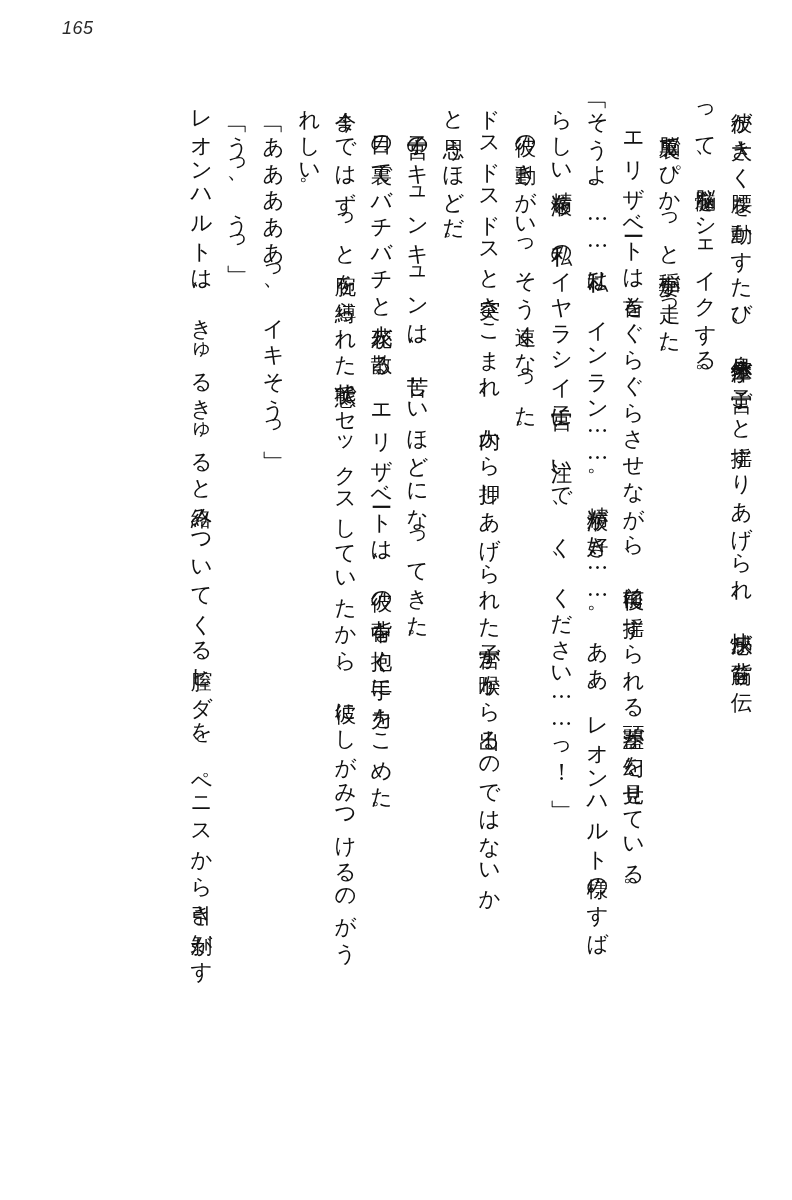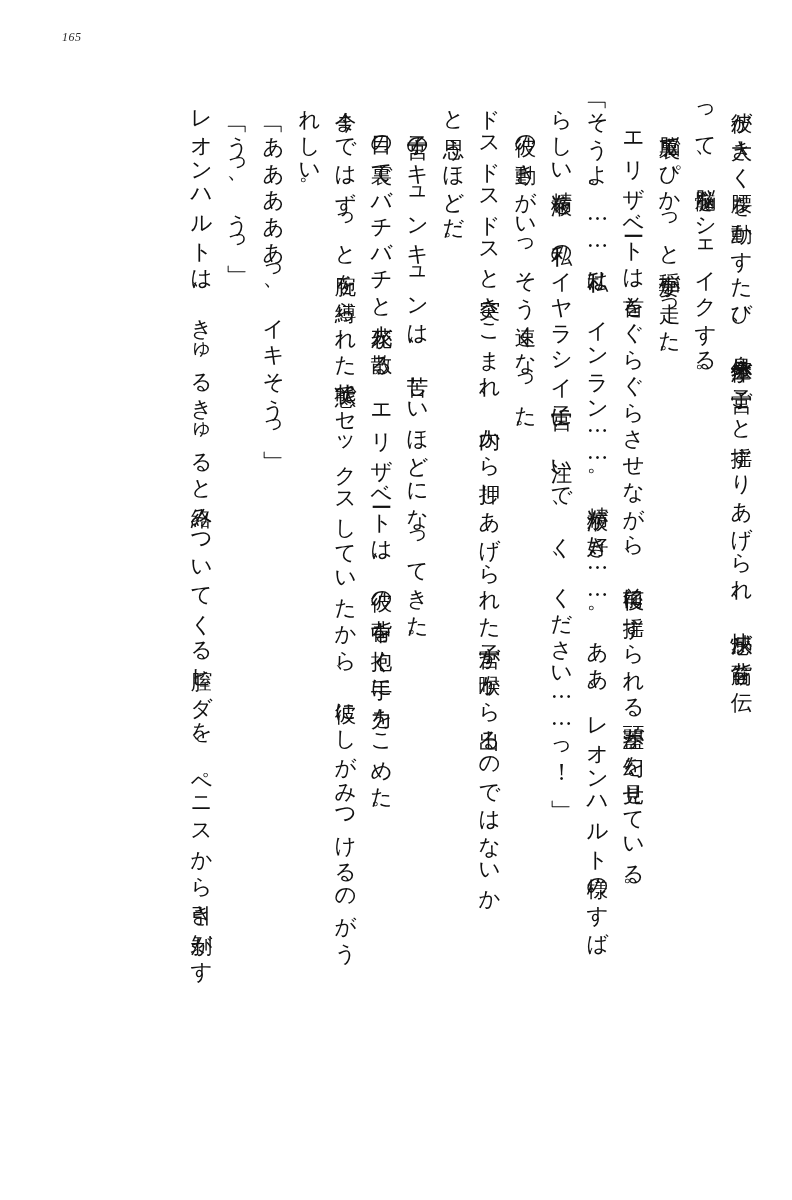--- a/index.html
+++ b/index.html
@@ -18,26 +18,25 @@
     position: relative;
     width: 792px;
     height: 1200px;
     background: #ffffff;
     box-sizing: border-box;
   }
   .page-number {
     position: absolute;
     top: 18px;
     left: 62px;
-    font-family: Liberation Serif, serif;
+    font-family: Liberation Sans, sans-serif;
     font-style: italic;
-    font-size: 12px;
+    font-size: 18px;
     color: #2a2a2a;
     letter-spacing: 0.5px;
-    margin-top: 12px;
   }
   .text-block {
     position: absolute;
     top: 95px;
     left: 40px;
     right: 40px;
     height: 1065px;
     display: flex;
     flex-direction: row-reverse;
     justify-content: flex-start;

